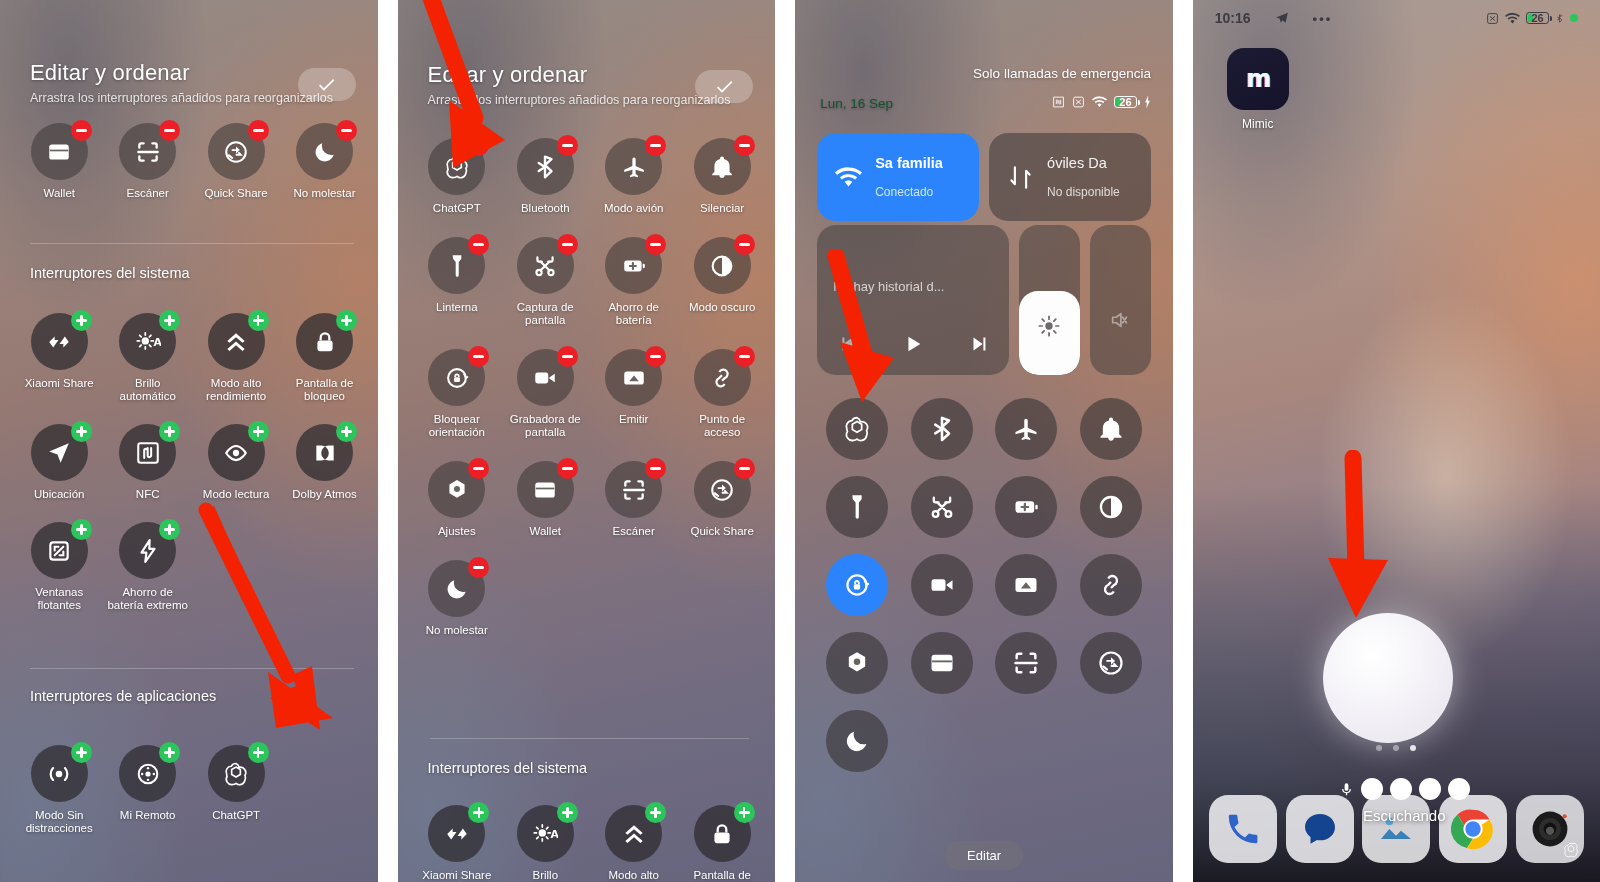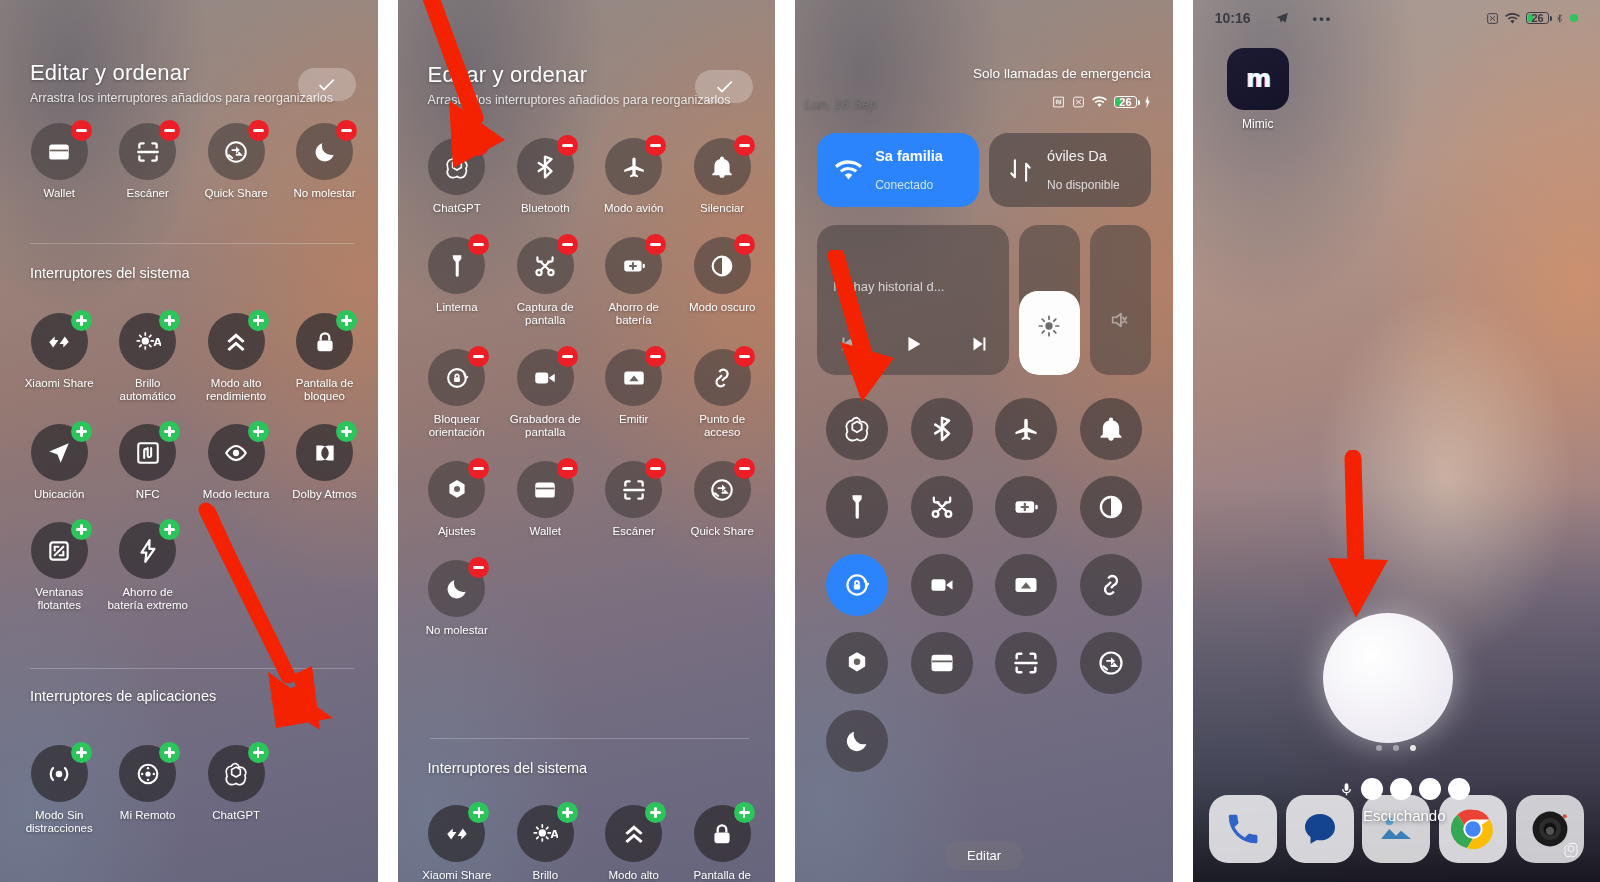--- a/index.html
+++ b/index.html
@@ -50,36 +50,36 @@
   .badge.add b.h{ width:11px; height:2.6px; position:absolute; }
   .badge.add b.v{ width:2.6px; height:11px; position:absolute; }
   .tlabel{ margin-top:7px; color:#fff; font-size:11.5px; line-height:13px; text-align:center;
     text-shadow:0 1px 3px rgba(0,0,0,.4); max-width:84px; }
 
   .divider{ position:absolute; height:1px; background:rgba(255,255,255,.24); }
   .section-h{ position:absolute; color:#fff; font-size:14.5px; left:30px;
     text-shadow:0 1px 3px rgba(0,0,0,.4); }
 
   
-  .cc-date{ position:absolute; left:9px; color:#737373; font-size:13.5px;
-    text-shadow:0 1px 3px rgba(0,0,0,.35);font-style:italic; }
+  .cc-date{ position:absolute; left:25px; color:#14532d; font-size:13.5px;
+    text-shadow:0 1px 3px rgba(0,0,0,.35); }
   .cc-carrier{ position:absolute; right:22px; color:#fff; font-size:13.5px;
     text-shadow:0 1px 3px rgba(0,0,0,.35); }
   .cc-stat{ position:absolute; right:22px; display:flex; align-items:center; gap:7px; }
   .cc-stat svg{ height:14px; fill:#fff; }
   .batt{ position:relative; width:23px; height:12px; border:1.6px solid #fff; border-radius:3.2px;
     display:flex; align-items:center; padding:1px; }
   .batt:after{ content:""; position:absolute; right:-4px; top:3px; width:2.3px; height:5px;
     background:#fff; border-radius:0 1.5px 1.5px 0; }
   .batt i{ display:block; height:100%; background:#2bc55c; border-radius:1.5px; }
   .batt span{ position:absolute; inset:0; font-size:11px; color:#fff; font-style:normal;
     display:flex; align-items:center; justify-content:center; font-weight:700; }
 
   .bigrow{ position:absolute; left:22px; right:22px; display:flex; gap:10px; }
-  .bigtile{ flex:1; height:74px; border-radius:19px; display:flex; align-items:center;
+  .bigtile{ flex:1; height:88px; border-radius:19px; display:flex; align-items:center;
     padding-left:18px; gap:13px; }
   .bigtile.on{ background:#2b84fb; }
   .bigtile.off{ background:rgba(70,63,63,.62); }
   .bigtile svg{ width:27px; height:27px; fill:#fff; flex:none; }
   .bt-txt{ overflow:hidden; }
   .bt-t{ color:#fff; font-size:14.5px; font-weight:700; white-space:nowrap; }
   .bt-s{ color:rgba(255,255,255,.78); font-size:12px; white-space:nowrap; margin-top:14px; }
   .bt-t.dim{ color:rgba(255,255,255,.92); font-weight:400; }
 
   .mediarow{ position:absolute; left:22px; right:22px; display:flex; gap:10px; height:150px; }

